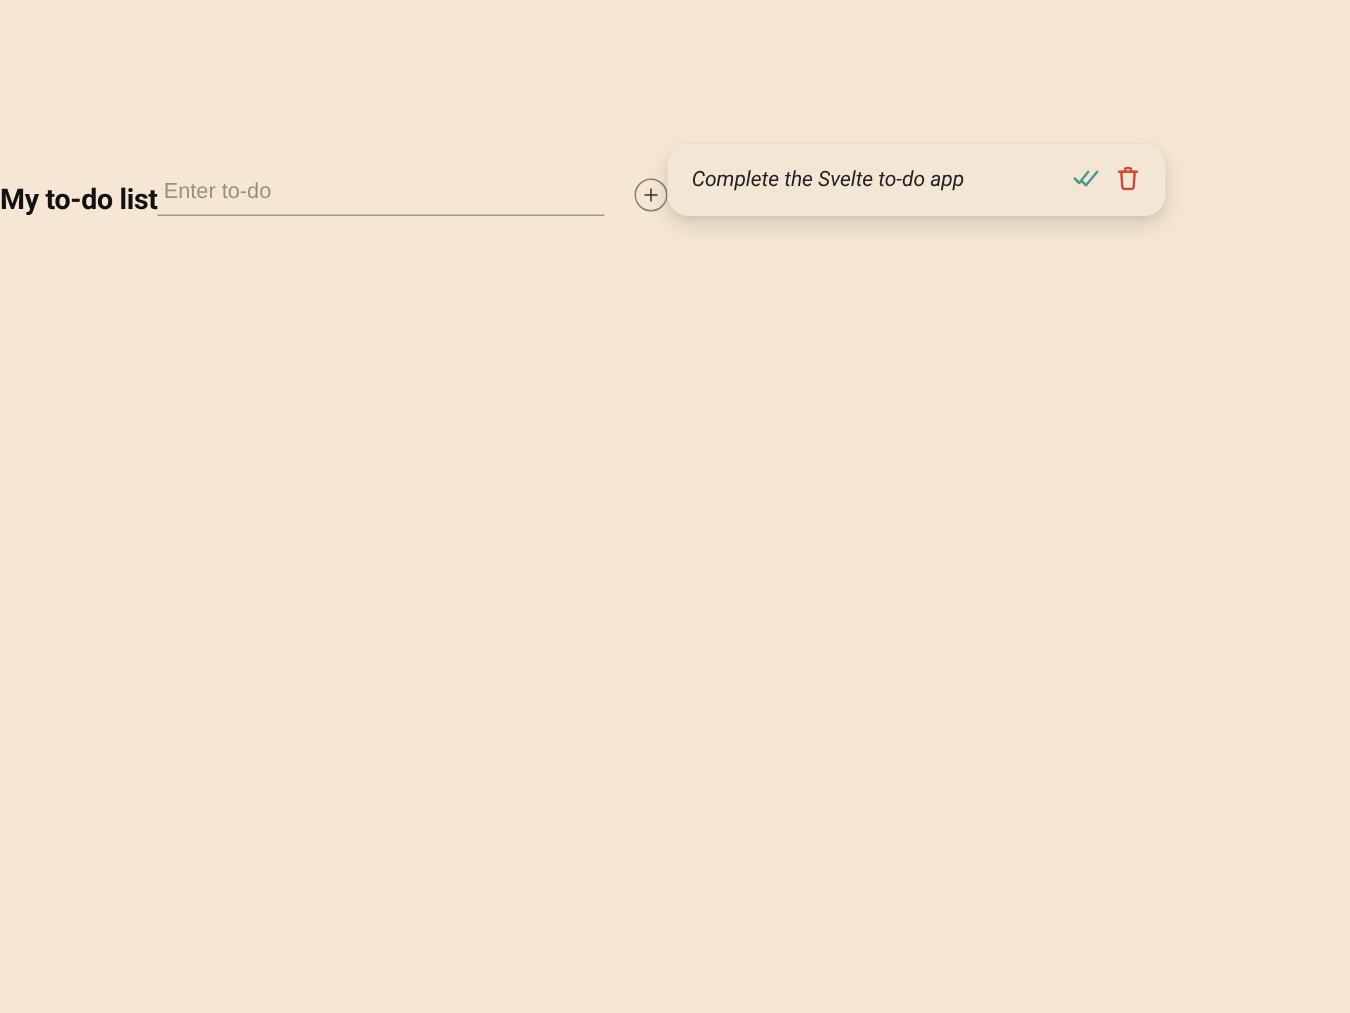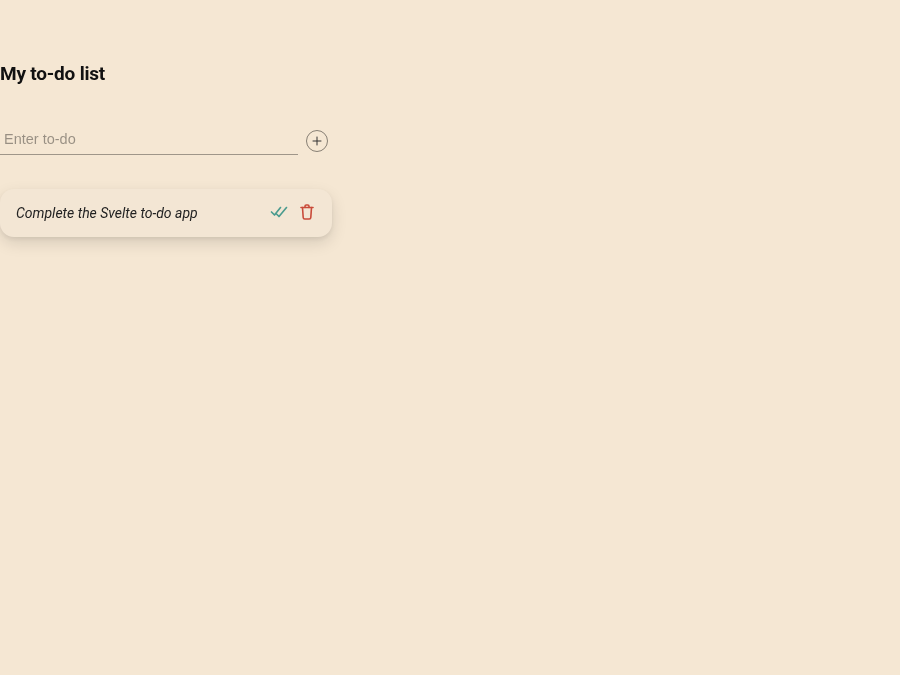--- a/index.html
+++ b/index.html
@@ -8,34 +8,34 @@
       height: 675px;
       background: #f5e7d3;
       font-family: -apple-system, BlinkMacSystemFont, "Segoe UI", Roboto, Helvetica, Arial, sans-serif;
       color: #1a1a1a;
       overflow: hidden;
     }
     .app {
       width: 100%;
       padding-top: 62px;
       display: flex;
-      flex-direction: column;
-      align-items: flex-start;
+      flex-direction: row;
+      align-items: flex-end;
     }
     .title {
       font-size: 19px;
       font-weight: 700;
       letter-spacing: -0.2px;
       color: #111;
     }
     .input-row {
       margin-top: 42px;
       display: flex;
       align-items: center;
-      gap: 8px;
+      gap: 20px;
     }
     .todo-input {
       width: 298px;
       height: 28px;
       border: none;
       border-bottom: 1px solid rgba(0,0,0,0.35);
       background: transparent;
       font-size: 14.5px;
       padding: 2px 4px 6px 4px;
       outline: none;

